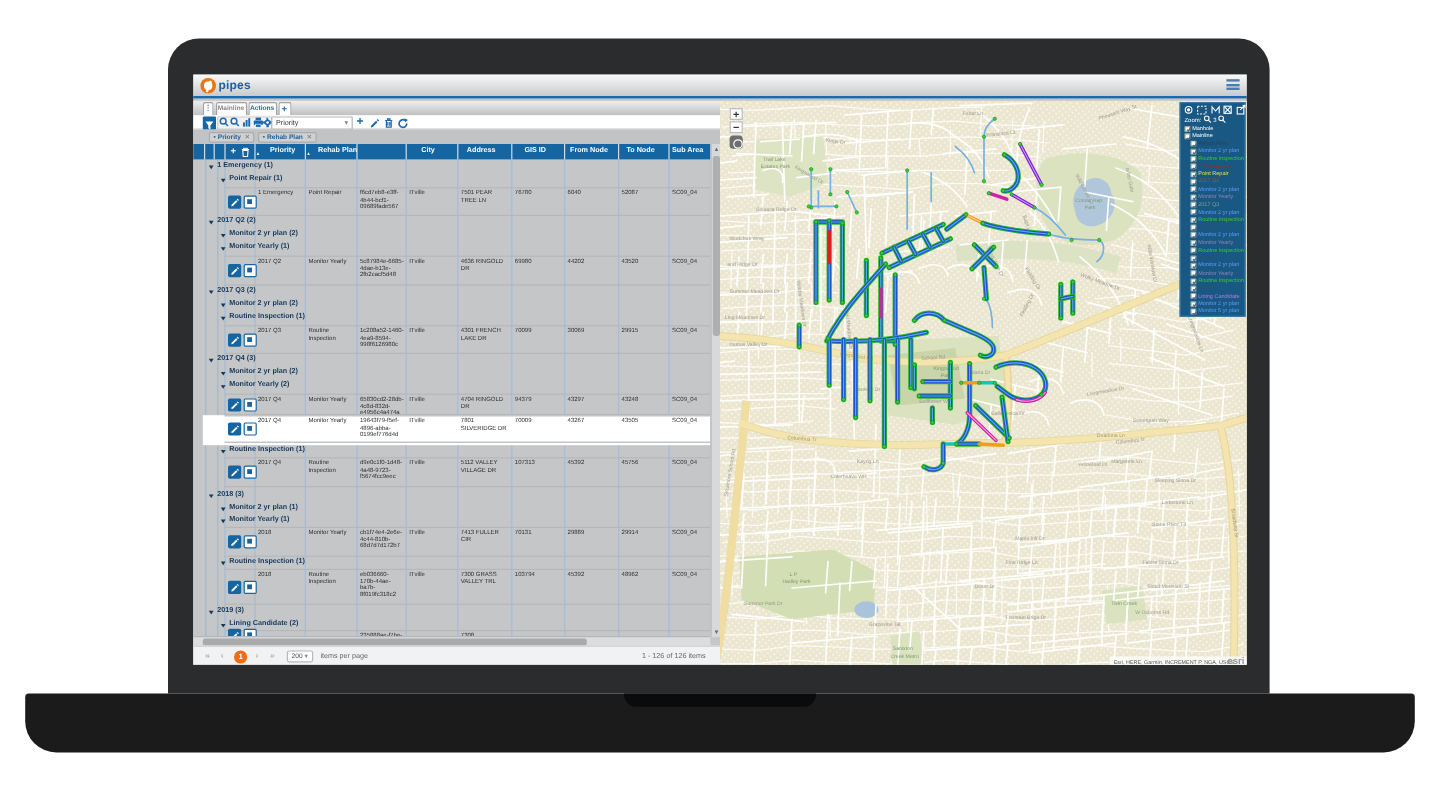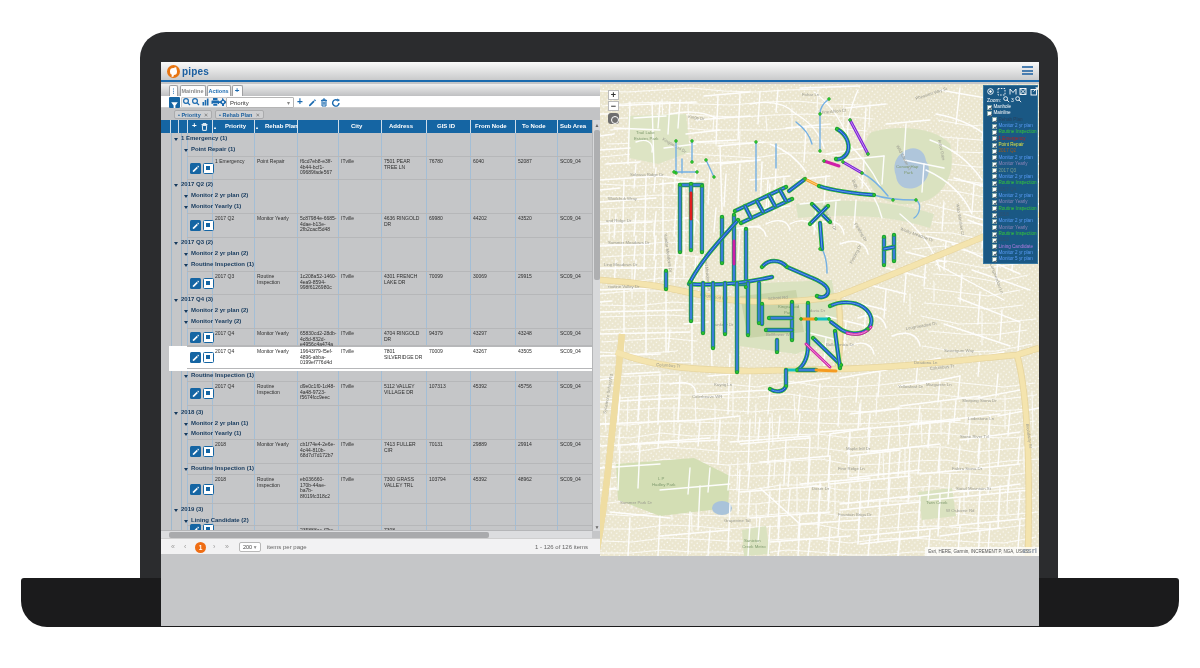--- a/index.html
+++ b/index.html
@@ -1,20 +1,20 @@
 <!DOCTYPE html>
 <html><head><meta charset="utf-8"><style>
 *{margin:0;padding:0;box-sizing:border-box}
 body{width:1200px;height:668px;background:#fff;font-family:"Liberation Sans",sans-serif;position:relative;overflow:hidden}
 .abs{position:absolute}
 
 #lid{left:140px;top:32px;width:918px;height:546px;background:#2b2c2e;border-radius:26px 26px 0 0}
 #base{left:21px;top:578px;width:1158px;height:49px;background:#1b1b1c;border-radius:3px 3px 26px 26px}
 #notch{left:520px;top:578px;width:160px;height:11px;background:#0b0b0b;border-radius:0 0 10px 10px}
-#screen{left:161px;top:62px;width:878px;height:564px;background:#c5c6c8;overflow:hidden}
+#screen{left:161px;top:62px;width:878px;height:492px;background:#c5c6c8;overflow:hidden}
 
 #apphead{left:0;top:0;width:878px;height:20px;background:linear-gradient(#fafafa,#c9cacb);border-bottom:2px solid #1a6aae}
 #logo{left:6px;top:3px;width:13px;height:13px;border-radius:50%;background:#e87511}
 #logo:before{content:"";position:absolute;left:3.2px;top:3.2px;width:6.6px;height:6.6px;border-radius:50%;background:#fff}
 #logo:after{content:"";position:absolute;left:5.6px;top:1.5px;width:1.8px;height:10px;background:#fff;transform:rotate(20deg)}
 #logotxt{left:21px;top:3.5px;font-size:10px;font-weight:bold;color:#1b5fa0;letter-spacing:0.2px}
 #burger{right:6px;top:4px;width:11px;height:9px;border-top:2px solid #4a7eb0;border-bottom:2px solid #4a7eb0}
 #burger:after{content:"";position:absolute;left:0;top:1.6px;width:11px;height:2px;background:#4a7eb0}
 
 #lpanel{left:0;top:22px;width:439px;height:470px;background:#c5c6c8}

